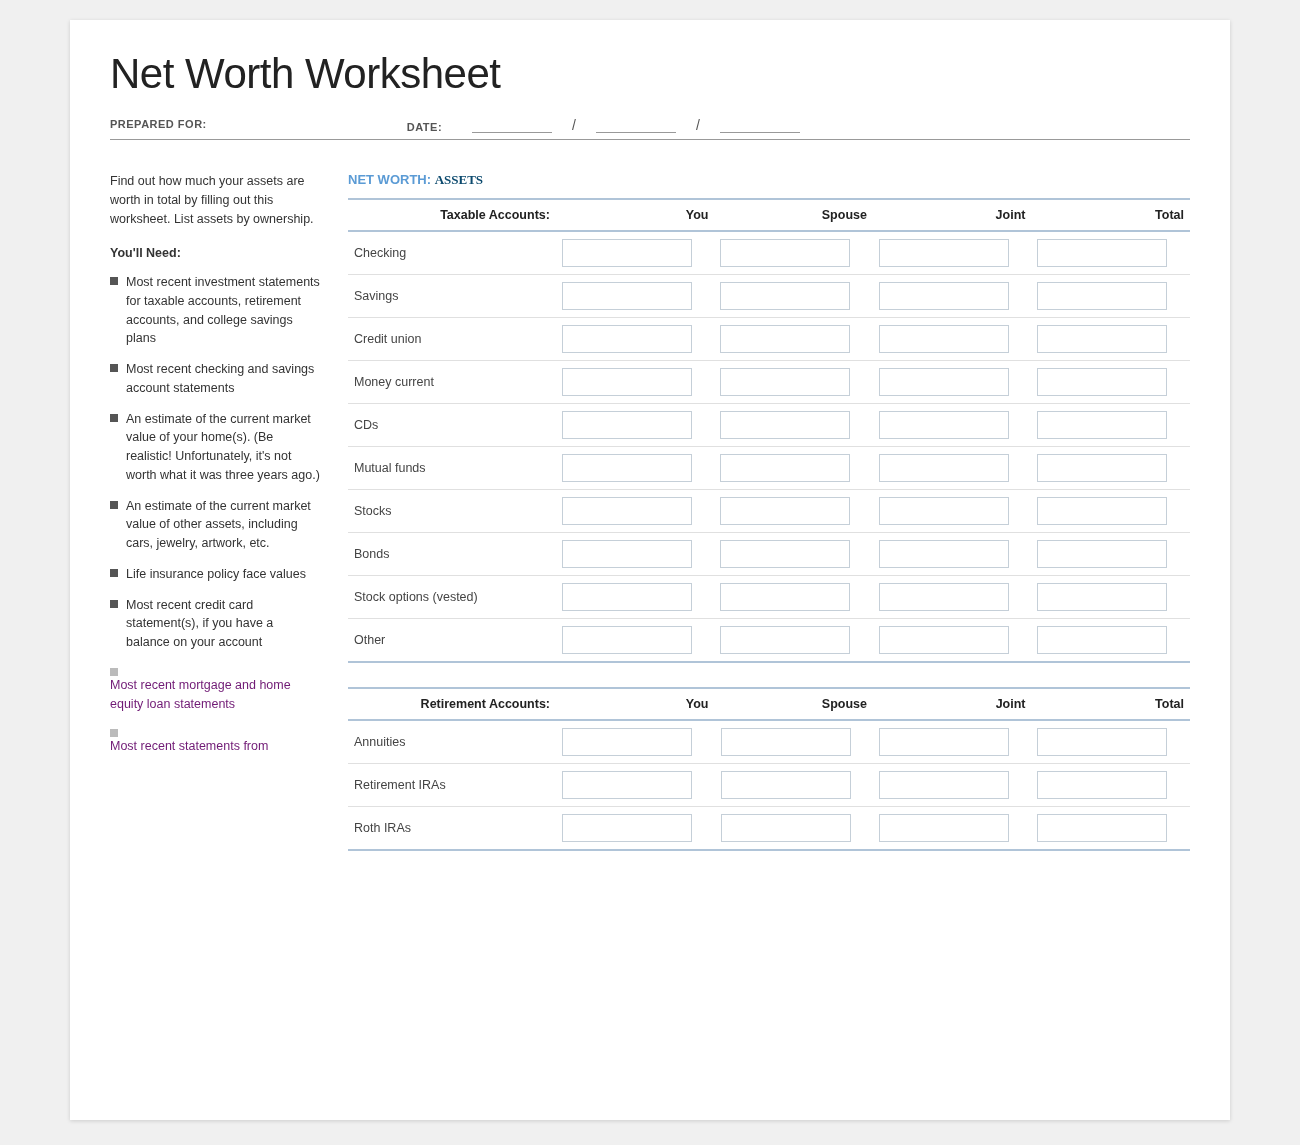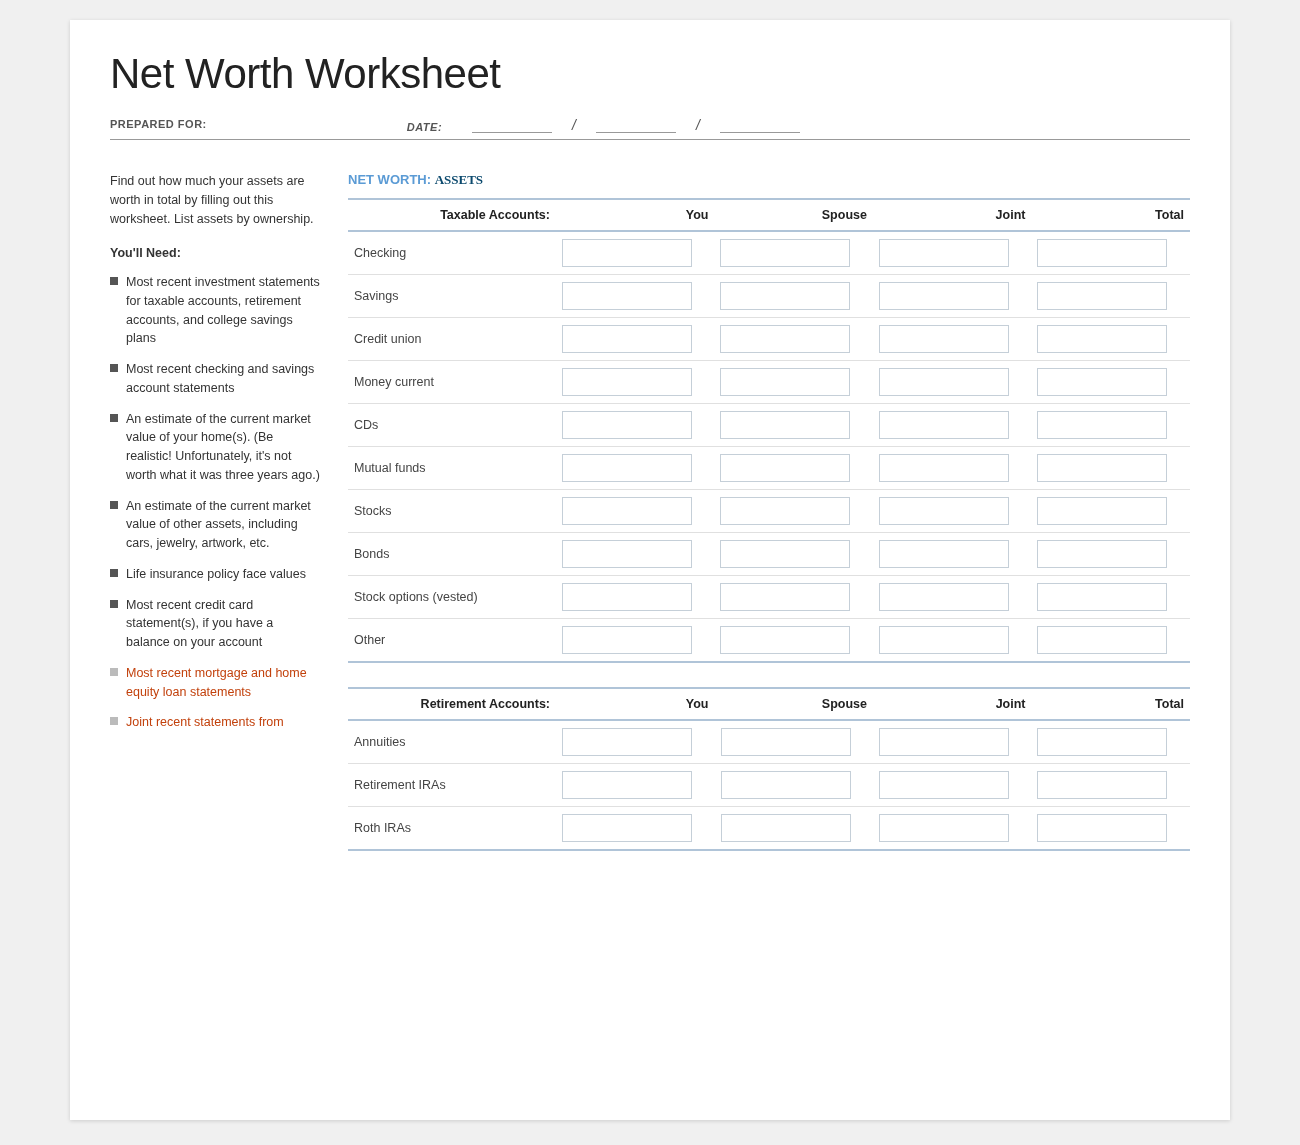--- a/index.html
+++ b/index.html
@@ -37,21 +37,20 @@
       font-size: 11px;
       color: #555;
       letter-spacing: 0.5px;
       font-weight: bold;
       margin-right: 200px;
     }
     .date-section {
       display: flex;
       align-items: flex-end;
       gap: 0;
-      font-style: italic;
     }
     .date-label {
       font-size: 11px;
       color: #555;
       letter-spacing: 0.5px;
       font-weight: bold;
       margin-right: 30px;
     }
     .date-slash {
       font-size: 14px;
@@ -93,21 +92,22 @@
     }
     .sidebar-list li {
       display: flex;
       align-items: flex-start;
       margin-bottom: 12px;
       font-size: 12.5px;
       color: #333;
       line-height: 1.5;
     }
     .sidebar-list li.faded {
-      color: #c2410c;
+      color: #701a75;
+      flex-direction: column;
     }
     .bullet {
       width: 8px;
       height: 8px;
       background: #555;
       flex-shrink: 0;
       margin-top: 4px;
       margin-right: 8px;
     }
     .bullet.faded {
@@ -214,21 +214,21 @@
           <li>
             <span class="bullet"></span>
             <span>Most recent credit card statement(s), if you have a balance on your account</span>
           </li>
           <li class="faded">
             <span class="bullet faded"></span>
             <span>Most recent mortgage and home equity loan statements</span>
           </li>
           <li class="faded">
             <span class="bullet faded"></span>
-            <span>Joint recent statements from</span>
+            <span>Most recent statements from</span>
           </li>
         </ul>
     </div>
 
     <div class="main-content">
 
       <div class="section-header">
         <span>NET WORTH:</span>&nbsp;<span style="color:#0c4a6e;font-family:Liberation Serif, serif;">ASSETS</span>
       </div>
 

